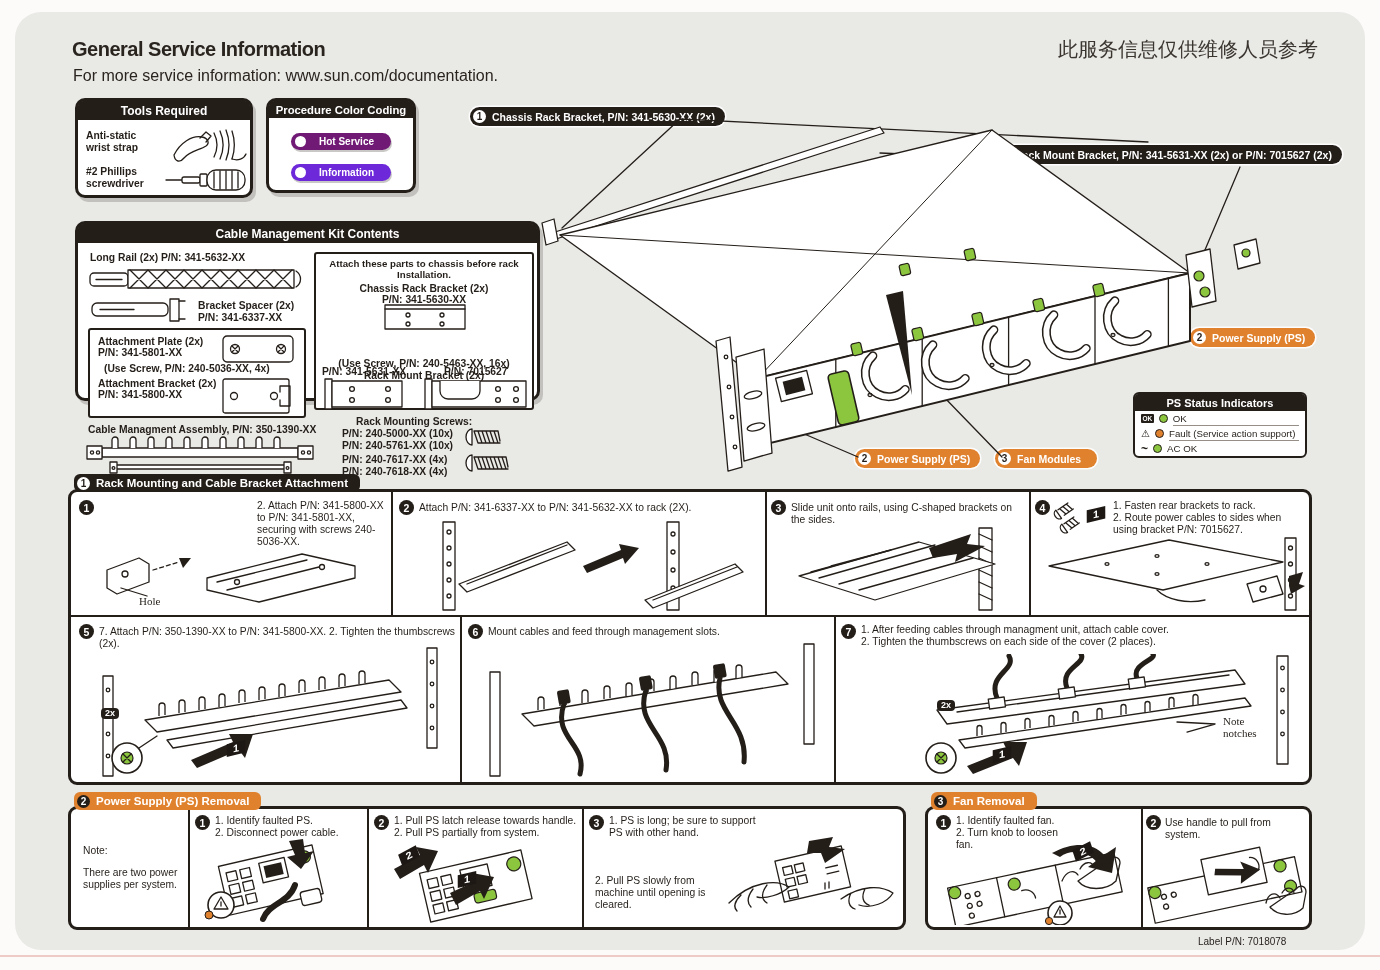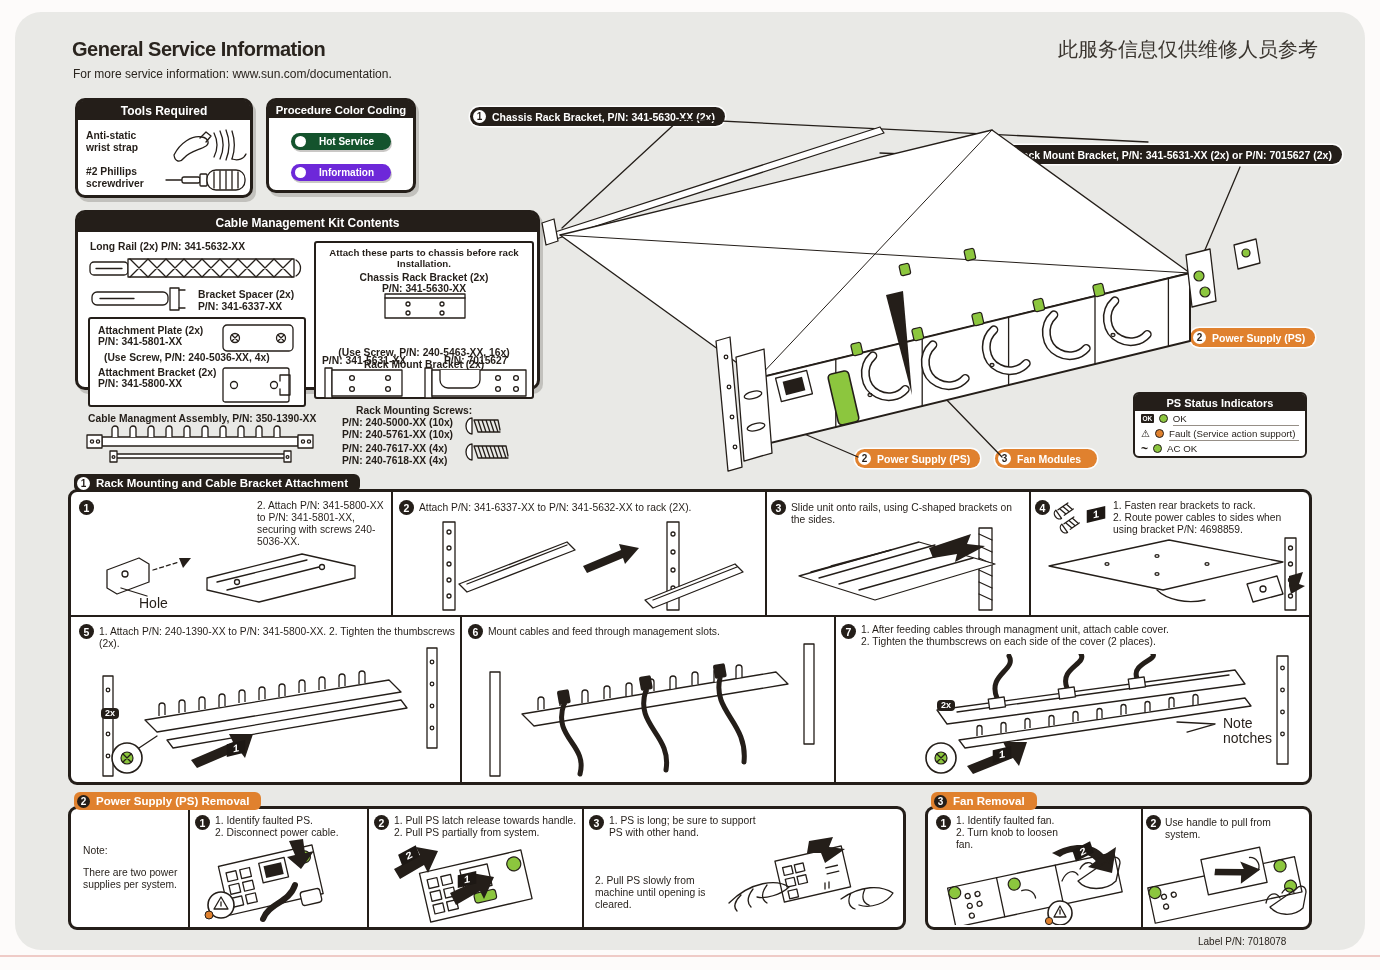--- a/index.html
+++ b/index.html
@@ -3,21 +3,21 @@
 <meta charset="utf-8">
 <style>
   * { margin:0; padding:0; box-sizing:border-box; }
   html,body { width:1380px; height:970px; }
   body { position:relative; background:#fdfbfa; font-family:"Liberation Sans", sans-serif; color:#241e19; overflow:hidden; }
   .sheet { position:absolute; left:15px; top:12px; width:1350px; height:938px; background:#e9e9e6; border-radius:26px; }
   .pinkline { position:absolute; left:0; top:955px; width:1380px; height:2px; background:#e3a49c; opacity:.55; }
 
   .abs { position:absolute; }
   .title { font-size:20px; font-weight:bold; letter-spacing:-0.5px; color:#2a241e; }
-  .subtitle { font-size:12px; color:#2a241e; }
+  .subtitle { font-size:16px; color:#2a241e; }
   .cjk { font-size:20px; color:#3a352f; font-family:"DejaVu Sans", sans-serif; }
 
   .box { position:absolute; background:#fff; border:3px solid #241e19; border-radius:10px; box-shadow:3px 4px 0 rgba(80,74,66,.25); }
   .box-h { background:#241e19; color:#fff; font-weight:bold; text-align:center; font-size:12px; padding:3px 0 2px; border-radius:5px 5px 0 0; }
   .innerbox { position:absolute; background:#fff; border:2px solid #241e19; border-radius:3px; }
 
   .t { font-size:10.3px; line-height:1.18; }
   .tb { font-size:10.3px; font-weight:bold; line-height:1.16; }
   .tc { text-align:center; }
 
@@ -31,21 +31,21 @@
   .tab.dark { background:#241e19; }
   .tab.orange { background:#e0812e; }
 
   .secbox { position:absolute; background:#fff; border:3px solid #241e19; border-radius:9px; }
   .vdiv { position:absolute; width:2px; background:#241e19; }
   .hdiv { position:absolute; height:2px; background:#241e19; }
 
   .stepnum { position:absolute; width:15px; height:15px; border-radius:50%; background:#241e19; color:#fff; font-size:10.5px; font-weight:bold; display:flex; align-items:center; justify-content:center; }
   .flag { position:absolute; background:#1d1814; color:#fff; font-weight:bold; font-size:10.5px; padding:0 6px 1px; transform:skewX(-14deg) rotate(-14deg); z-index:4; }
   .badge2x { position:absolute; background:#241e19; color:#fff; font-weight:bold; font-size:9px; padding:0 4px 1px; border-radius:4px; z-index:4; }
-  .tinynote { position:absolute; font-size:14px; line-height:1.05; color:#241e19; z-index:4; }
+  .tinynote { position:absolute; font-size:11px; line-height:1.05; color:#241e19; z-index:4;font-family:Liberation Serif, serif; }
 
   .psrow { display:flex; align-items:center; gap:5px; padding:0 6px; height:15px; }
   .psrow .lbl { font-size:9.7px; border-bottom:1px solid #968f87; flex:1; height:15px; display:flex; align-items:center; }
   .psrow:last-child .lbl { border-bottom:none; }
   .okbadge { background:#241e19; color:#fff; font-size:6.5px; font-weight:bold; padding:1px 1.5px; border-radius:1px; }
   .dot { width:9px; height:9px; border-radius:50%; border:1px solid #241e19; }
   .dot.green { background:#8cc63e; }
   .dot.orange { background:#e0812e; }
 
   .codepill { display:flex; align-items:center; height:17px; border-radius:9px; margin:0 auto; width:100px; color:#fff; font-weight:bold; font-size:10px; padding:0 4px; box-shadow:1px 2px 0 rgba(80,74,66,.3); }
@@ -88,31 +88,31 @@
       <rect class="skw" x="18" y="10" width="18" height="6" rx="2"></rect>
       <rect class="skw" x="36" y="7" width="7" height="12" rx="1"></rect>
       <rect class="skw" x="43" y="3" width="38" height="20" rx="9"></rect>
       <path class="sk" d="M50,5 v16 M56,4 v18 M62,4 v18 M68,4 v18 M74,5 v16"></path>
     </svg>
   </span>
 </div>
 
 <div class="box" style="left:266px; top:98px; width:150px; height:95px;">
   <div class="box-h" style="font-size:11.3px;">Procedure Color Coding</div>
-  <div class="codepill" style="background:#14532d; margin-top:15px;">
+  <div class="codepill" style="background:#701a75; margin-top:15px;">
     <span class="c"></span>
     <span class="l">Hot Service</span>
   </div>
   <div class="codepill" style="background:#6d28d9; margin-top:14px;">
     <span class="c"></span>
     <span class="l">Information</span>
   </div>
 </div>
 
-<div class="box" style="left:75px; top:210px; width:465px; height:180px;">
+<div class="box" style="left:75px; top:221px; width:465px; height:180px;">
   <div class="box-h">Cable Management Kit Contents</div>
 
   <div class="abs tb" style="left:12px; top:28px;">Long Rail (2x) P/N: 341-5632-XX</div>
   <span class="abs" style="left:10px; top:41px;">
     <svg width="218" height="28" viewBox="0 0 218 28">
       <rect class="skw" x="2" y="8" width="38" height="13" rx="4"></rect>
       <path class="sk" d="M8,14.5 h26"></path>
       <rect class="skw" x="40" y="5" width="166" height="18"></rect>
       <path class="sk" d="M42,5 l18,18 M60,5 l-18,18 M60,5 l18,18 M78,5 l-18,18 M78,5 l18,18 M96,5 l-18,18 M96,5 l18,18 M114,5 l-18,18 M114,5 l18,18 M132,5 l-18,18 M132,5 l18,18 M150,5 l-18,18 M150,5 l18,18 M168,5 l-18,18 M168,5 l18,18 M186,5 l-18,18 M186,5 l18,18 M204,5 l-18,18"></path>
       <path class="sk" d="M208,6 c6,4 6,12 0,16"></path>
@@ -449,21 +449,21 @@
             <path class="sk" d="M6,7 h12 M8,15 h11 M8,7 l2,8 M12,7 l2,8 M16,7 l2,8"></path>
           </g>
         <g transform="translate(6,14) rotate(-35 10 10)">
             <path class="skw" d="M4,6 a4,5 0 1 0 0,10 z"></path>
             <path class="sk" d="M6,7 h12 M8,15 h11 M8,7 l2,8 M12,7 l2,8 M16,7 l2,8"></path>
           </g>
       </svg>
     </span>
     <span class="flag" style="left:52px; top:12px;">1</span>
     <div class="abs t" style="left:78px; top:4px; width:190px;">1. Fasten rear brackets to rack.</div>
-    <div class="abs t" style="left:78px; top:16px; width:190px;">2. Route power cables to sides when using bracket P/N: 4698859.</div>
+    <div class="abs t" style="left:78px; top:16px; width:190px;">2. Route power cables to sides when using bracket P/N: 7015627.</div>
     <span class="abs" style="left:2px; top:40px;">
       <svg width="268" height="76" viewBox="0 0 268 76">
         <rect class="skw" x="248" y="2" width="11" height="72"></rect>
         <circle class="sk" cx="253.5" cy="12" r="2"></circle>
           <circle class="sk" cx="253.5" cy="28" r="2"></circle>
           <circle class="sk" cx="253.5" cy="44" r="2"></circle>
           <circle class="sk" cx="253.5" cy="60" r="2"></circle>
         <polygon class="skw" points="12,30 132,4 246,26 126,54"></polygon>
         <ellipse class="sk" cx="70" cy="28" rx="2" ry="1.4"></ellipse>
           <ellipse class="sk" cx="120" cy="20" rx="2" ry="1.4"></ellipse>
@@ -472,21 +472,21 @@
         <polygon class="skw" points="210,48 240,40 246,58 216,66"></polygon>
         <circle class="sk" cx="226" cy="53" r="3"></circle>
         <polygon class="fill" points="252,40 266,36 262,48 268,50 254,58 252,50"></polygon>
         <path class="sk" d="M120,54 c10,10 30,14 48,10"></path>
       </svg>
     </span>
   </div>
 
   <div class="abs" style="left:6px; top:128px; width:380px; height:162px;">
     <span class="stepnum" style="left:2px; top:4px;">5</span>
-    <div class="abs t" style="left:22px; top:6px; width:356px;">1. Attach P/N: 240-1390-XX to P/N: 341-5800-XX.   2. Tighten the thumbscrews (2x).</div>
+    <div class="abs t" style="left:22px; top:6px; width:356px;">7. Attach P/N: 350-1390-XX to P/N: 341-5800-XX.   2. Tighten the thumbscrews (2x).</div>
     <span class="abs" style="left:6px; top:22px;">
       <svg width="370" height="138" viewBox="0 0 370 138">
         <rect class="skw" x="20" y="34" width="10" height="100"></rect>
         <circle class="sk" cx="25" cy="48" r="1.8"></circle>
           <circle class="sk" cx="25" cy="70" r="1.8"></circle>
           <circle class="sk" cx="25" cy="92" r="1.8"></circle>
           <circle class="sk" cx="25" cy="114" r="1.8"></circle>
         <rect class="skw" x="344" y="6" width="10" height="100"></rect>
         <circle class="sk" cx="349" cy="20" r="1.8"></circle>
           <circle class="sk" cx="349" cy="42" r="1.8"></circle>

